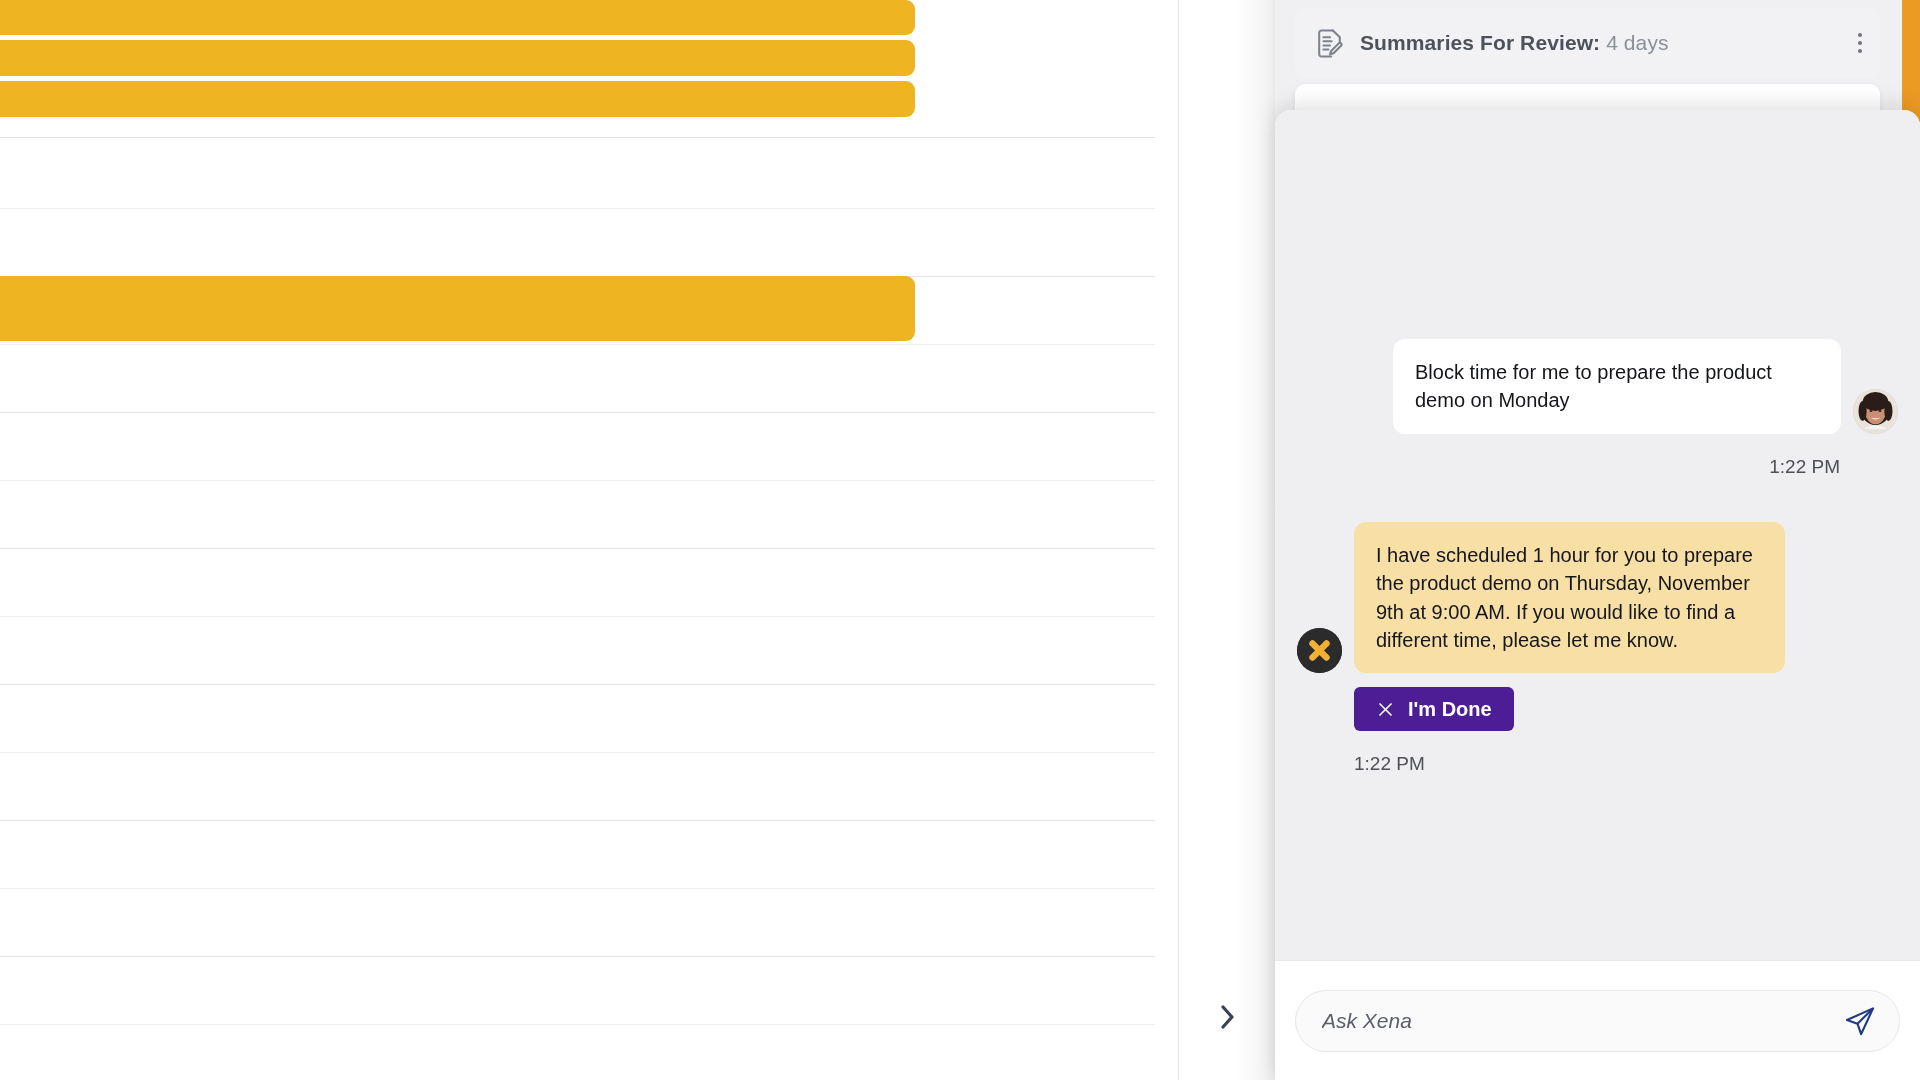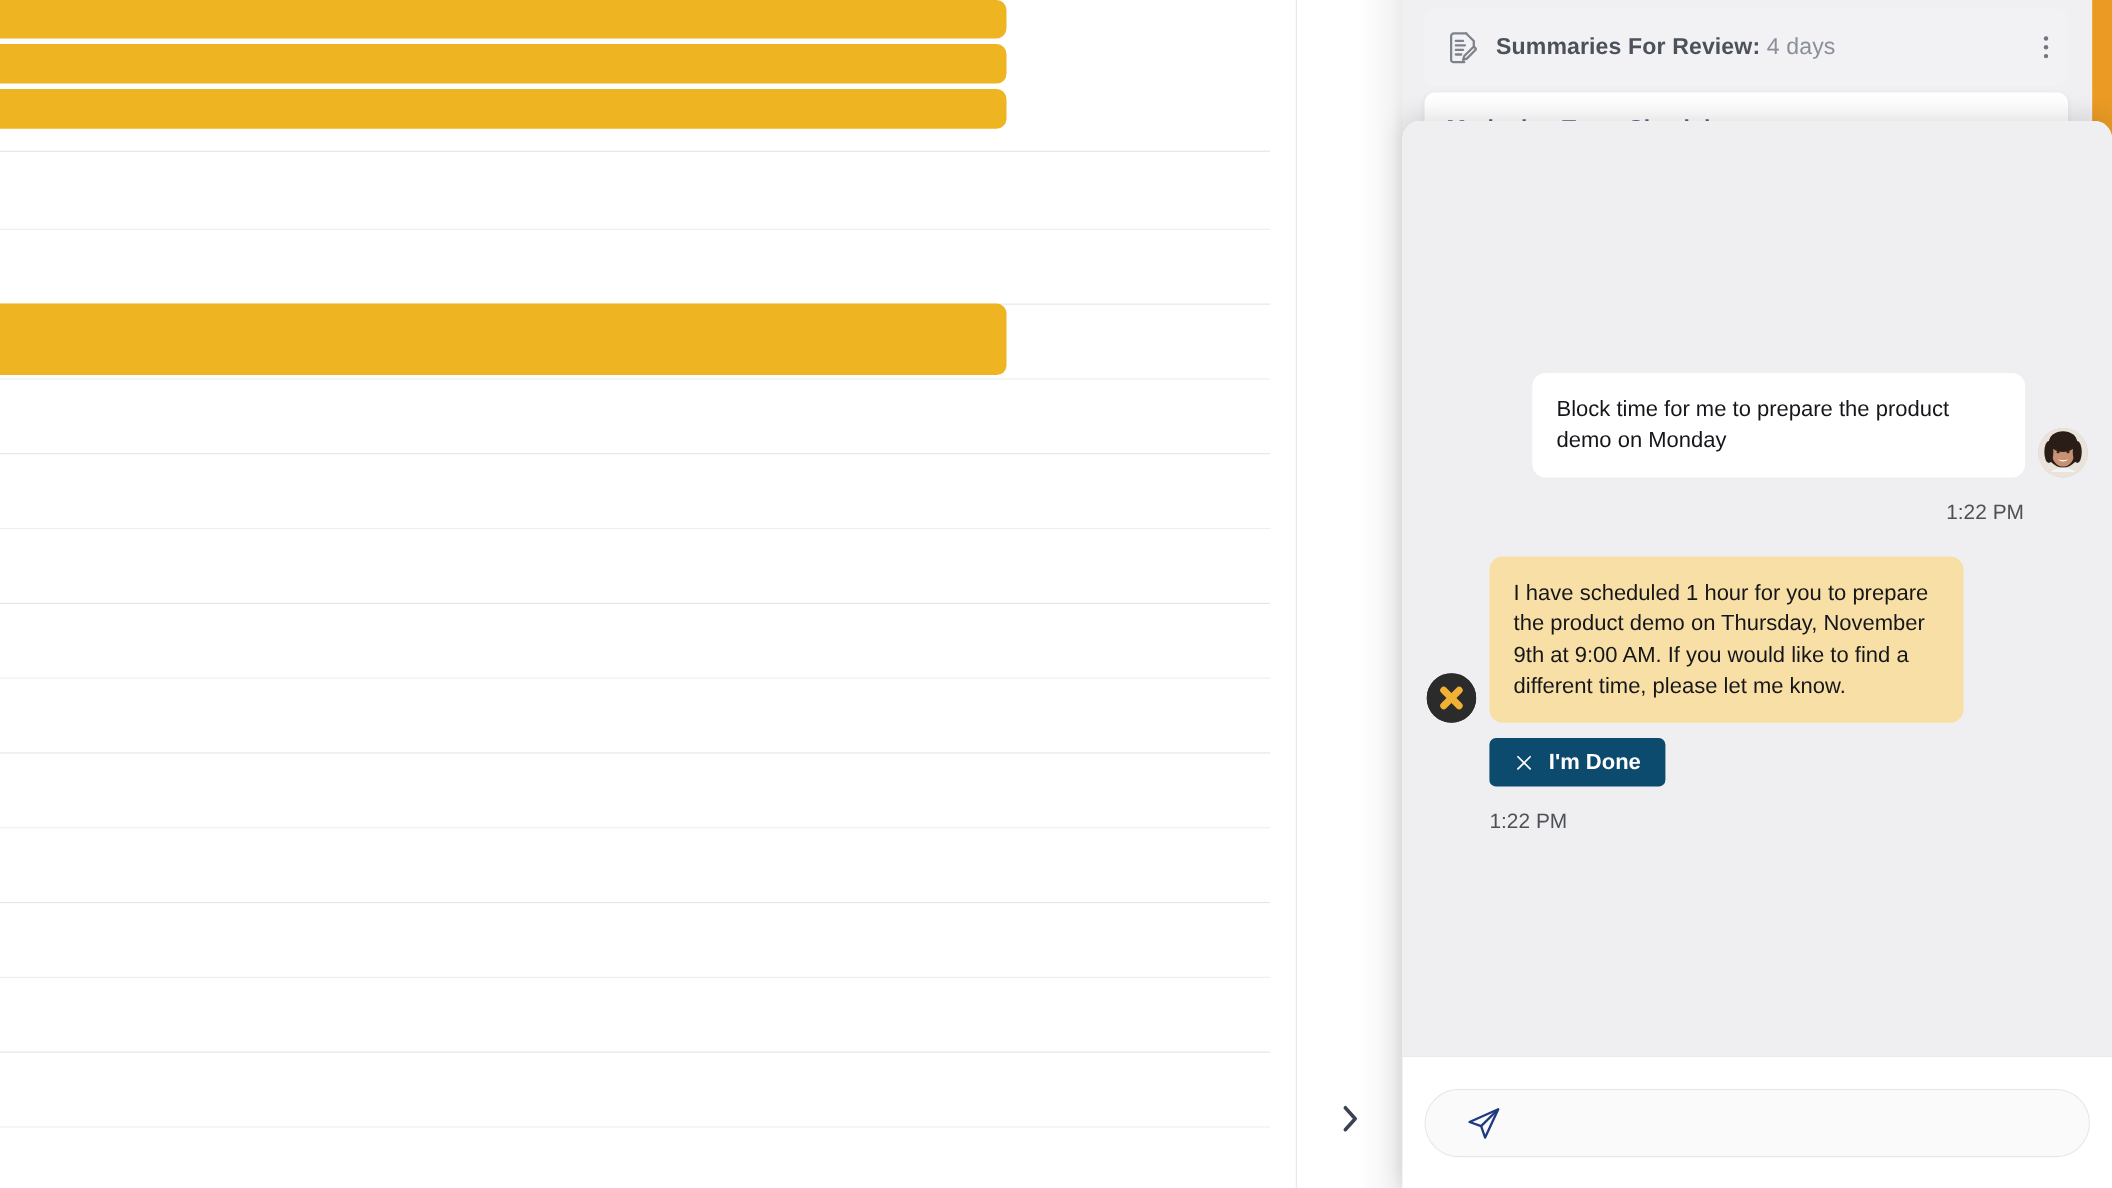--- a/index.html
+++ b/index.html
@@ -217,21 +217,21 @@
     flex: 1 1 auto;
     background: #efeff1;
     padding: 0 22px;
     box-sizing: border-box;
     overflow: hidden;
     position: relative;
   }
 
   .msg-row { display: flex; align-items: flex-end; gap: 12px; }
   .msg-row.user { justify-content: flex-end; margin-top: 229px; }
-  .msg-row.bot  { justify-content: flex-start; margin-top: 28px; }
+  .msg-row.bot  { justify-content: flex-start; margin-top: 44px; }
 
   .bubble {
     border-radius: 12px;
     padding: 19px 22px;
     box-sizing: border-box;
     font-size: 20px;
     line-height: 1.42;
     color: #15161a;
   }
   .bubble.user {
@@ -271,21 +271,21 @@
   .timestamp.right { text-align: right; padding-right: 58px; }
   .timestamp.left  { text-align: left; padding-left: 57px; }
 
   .action-row {
     display: flex;
     gap: 9px;
     margin-top: 14px;
     padding-left: 57px;
   }
   .action-btn {
-    background: #0c4a6e;
+    background: #4c1d95;
     color: #ffffff;
     border: none;
     border-radius: 6px;
     height: 44px;
     padding: 0 22px;
     display: flex;
     align-items: center;
     justify-content: center;
     gap: 13px;
     font-size: 20px;
@@ -464,20 +464,21 @@
           </svg>
           <span>I'm Done</span>
         </button>
       </div>
 
       <div class="timestamp left">1:22 PM</div>
     </div>
 
     <div class="chat-footer">
       <div class="chat-input-wrap">
+        <input class="chat-input" type="text" placeholder="Ask Xena" style="">
         <span class="send-btn">
           <svg width="34" height="34" viewBox="0 0 24 24" fill="none" stroke="#1f3a80" stroke-width="1.5" stroke-linejoin="round">
             <path d="M21.2 3.1 2.8 11.3l7.4 2.6 2.6 7.4z"></path>
             <line x1="10.2" y1="13.9" x2="21.2" y2="3.1"></line>
           </svg>
         </span>
       </div>
     </div>
   </div>
 </div>

